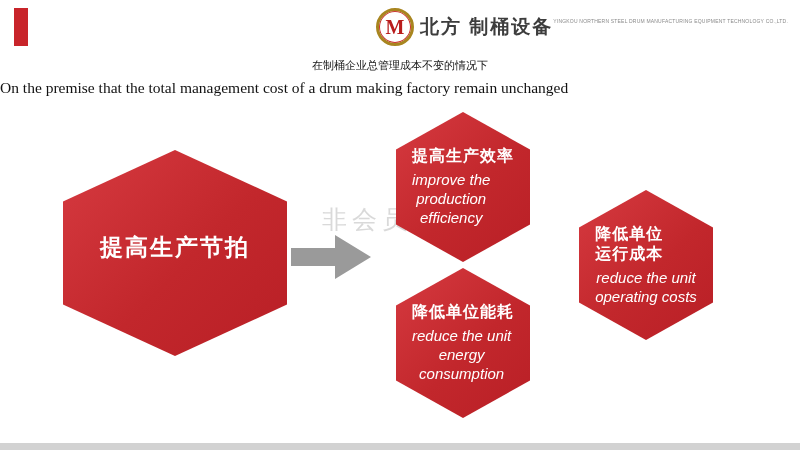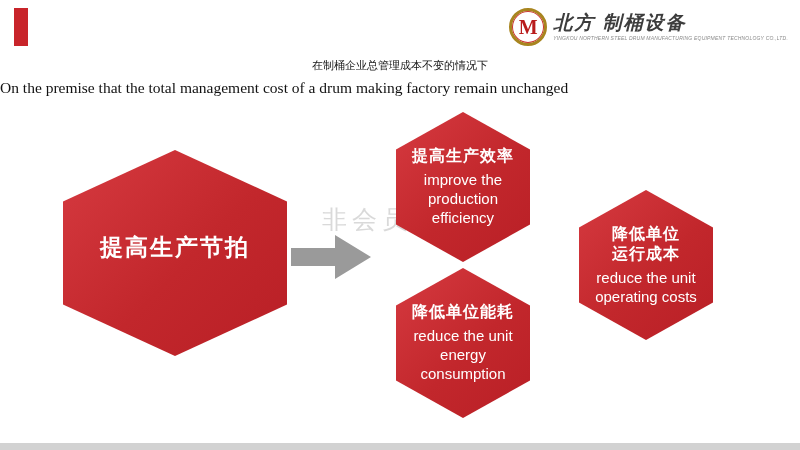--- a/index.html
+++ b/index.html
@@ -9,50 +9,50 @@
 
   
   .accent-bar { position:absolute; left:14px; top:8px; width:14px; height:38px; background:#c8242a; }
   .title { position:absolute; left:38px; top:12px; font-size:24px; font-weight:bold; color:#e1121b; letter-spacing:1px; }
 
   
   .logo { position:absolute; right:12px; top:8px; display:flex; align-items:center; gap:6px; }
   .logo-badge { width:38px; height:38px; border-radius:50%; border:3px solid #a8851f; background:#fff;
                 display:flex; align-items:center; justify-content:center; box-shadow:0 0 0 1px #c33 inset; }
   .logo-badge span { color:#b91c1c; font-family:"Liberation Serif", serif; font-weight:bold; font-size:20px; }
-  .logo-text { display:flex; flex-direction:column; line-height:1.1;font-style:italic; }
+  .logo-text { display:flex; flex-direction:row; line-height:1.1; }
   .logo-brand { font-size:19px; font-weight:bold; color:#3d3d3d; letter-spacing:2px; }
   .logo-sub { font-size:5px; color:#8a8a8a; letter-spacing:0.2px; margin-top:2px; }
 
   
   .premise-cn { position:absolute; top:58px; left:0; width:100%; text-align:center;
                 font-size:11px; color:#141414; }
   .premise-en { position:absolute; top:79px; left:0; width:100%; text-align:left;
                 font-family:"Liberation Serif", serif; font-size:15.5px; color:#111; }
 
   
   .hex-group { position:absolute; display:flex; align-items:center; justify-content:center; }
   .hex-bg { position:absolute; top:0; left:50%; transform:translateX(-50%);
             background:linear-gradient(135deg,#d63a40 0%, #c2272c 55%, #b91f26 100%);
             clip-path:polygon(50% 0%, 100% 25%, 100% 75%, 50% 100%, 0% 75%, 0% 25%);
             filter:drop-shadow(2px 3px 3px rgba(0,0,0,0.25)); }
-  .hex-text { position:relative; z-index:1; display:flex; flex-direction:column; align-items:center;
+  .hex-text { position:relative; z-index:1; display:flex; flex-direction:column; align-items:flex-start;
               text-align:center; color:#ffffff; }
   .cn { white-space:pre-line; font-weight:bold; }
   .en { white-space:pre-line; }
 
   .hex-main { left:63px; top:150px; width:224px; height:206px; }
   .hex-main .hex-bg { width:224px; height:206px; }
   .hex-main .cn { font-size:23px; letter-spacing:2px; margin-bottom:12px; }
   .hex-main .en { font-size:17.5px; line-height:1.3; }
 
   .hex-small { width:150px; height:150px; }
   .hex-small .hex-bg { width:134px; height:150px; }
   .hex-small .cn { font-size:16px; letter-spacing:1px; margin-bottom:5px; line-height:1.25; }
-  .hex-small .en { font-size:15px; line-height:1.25; }
+  .hex-small .en { font-size:15px; line-height:1.25;font-style:italic; }
 
   .hex-top { left:388px; top:112px; }
   .hex-bottom { left:388px; top:268px; }
   .hex-right { left:571px; top:190px; }
 
   
   .arrow { position:absolute; left:291px; top:233px; width:80px; height:48px; }
 
   
   .watermark { position:absolute; left:322px; top:203px; font-size:25px; letter-spacing:5px;

